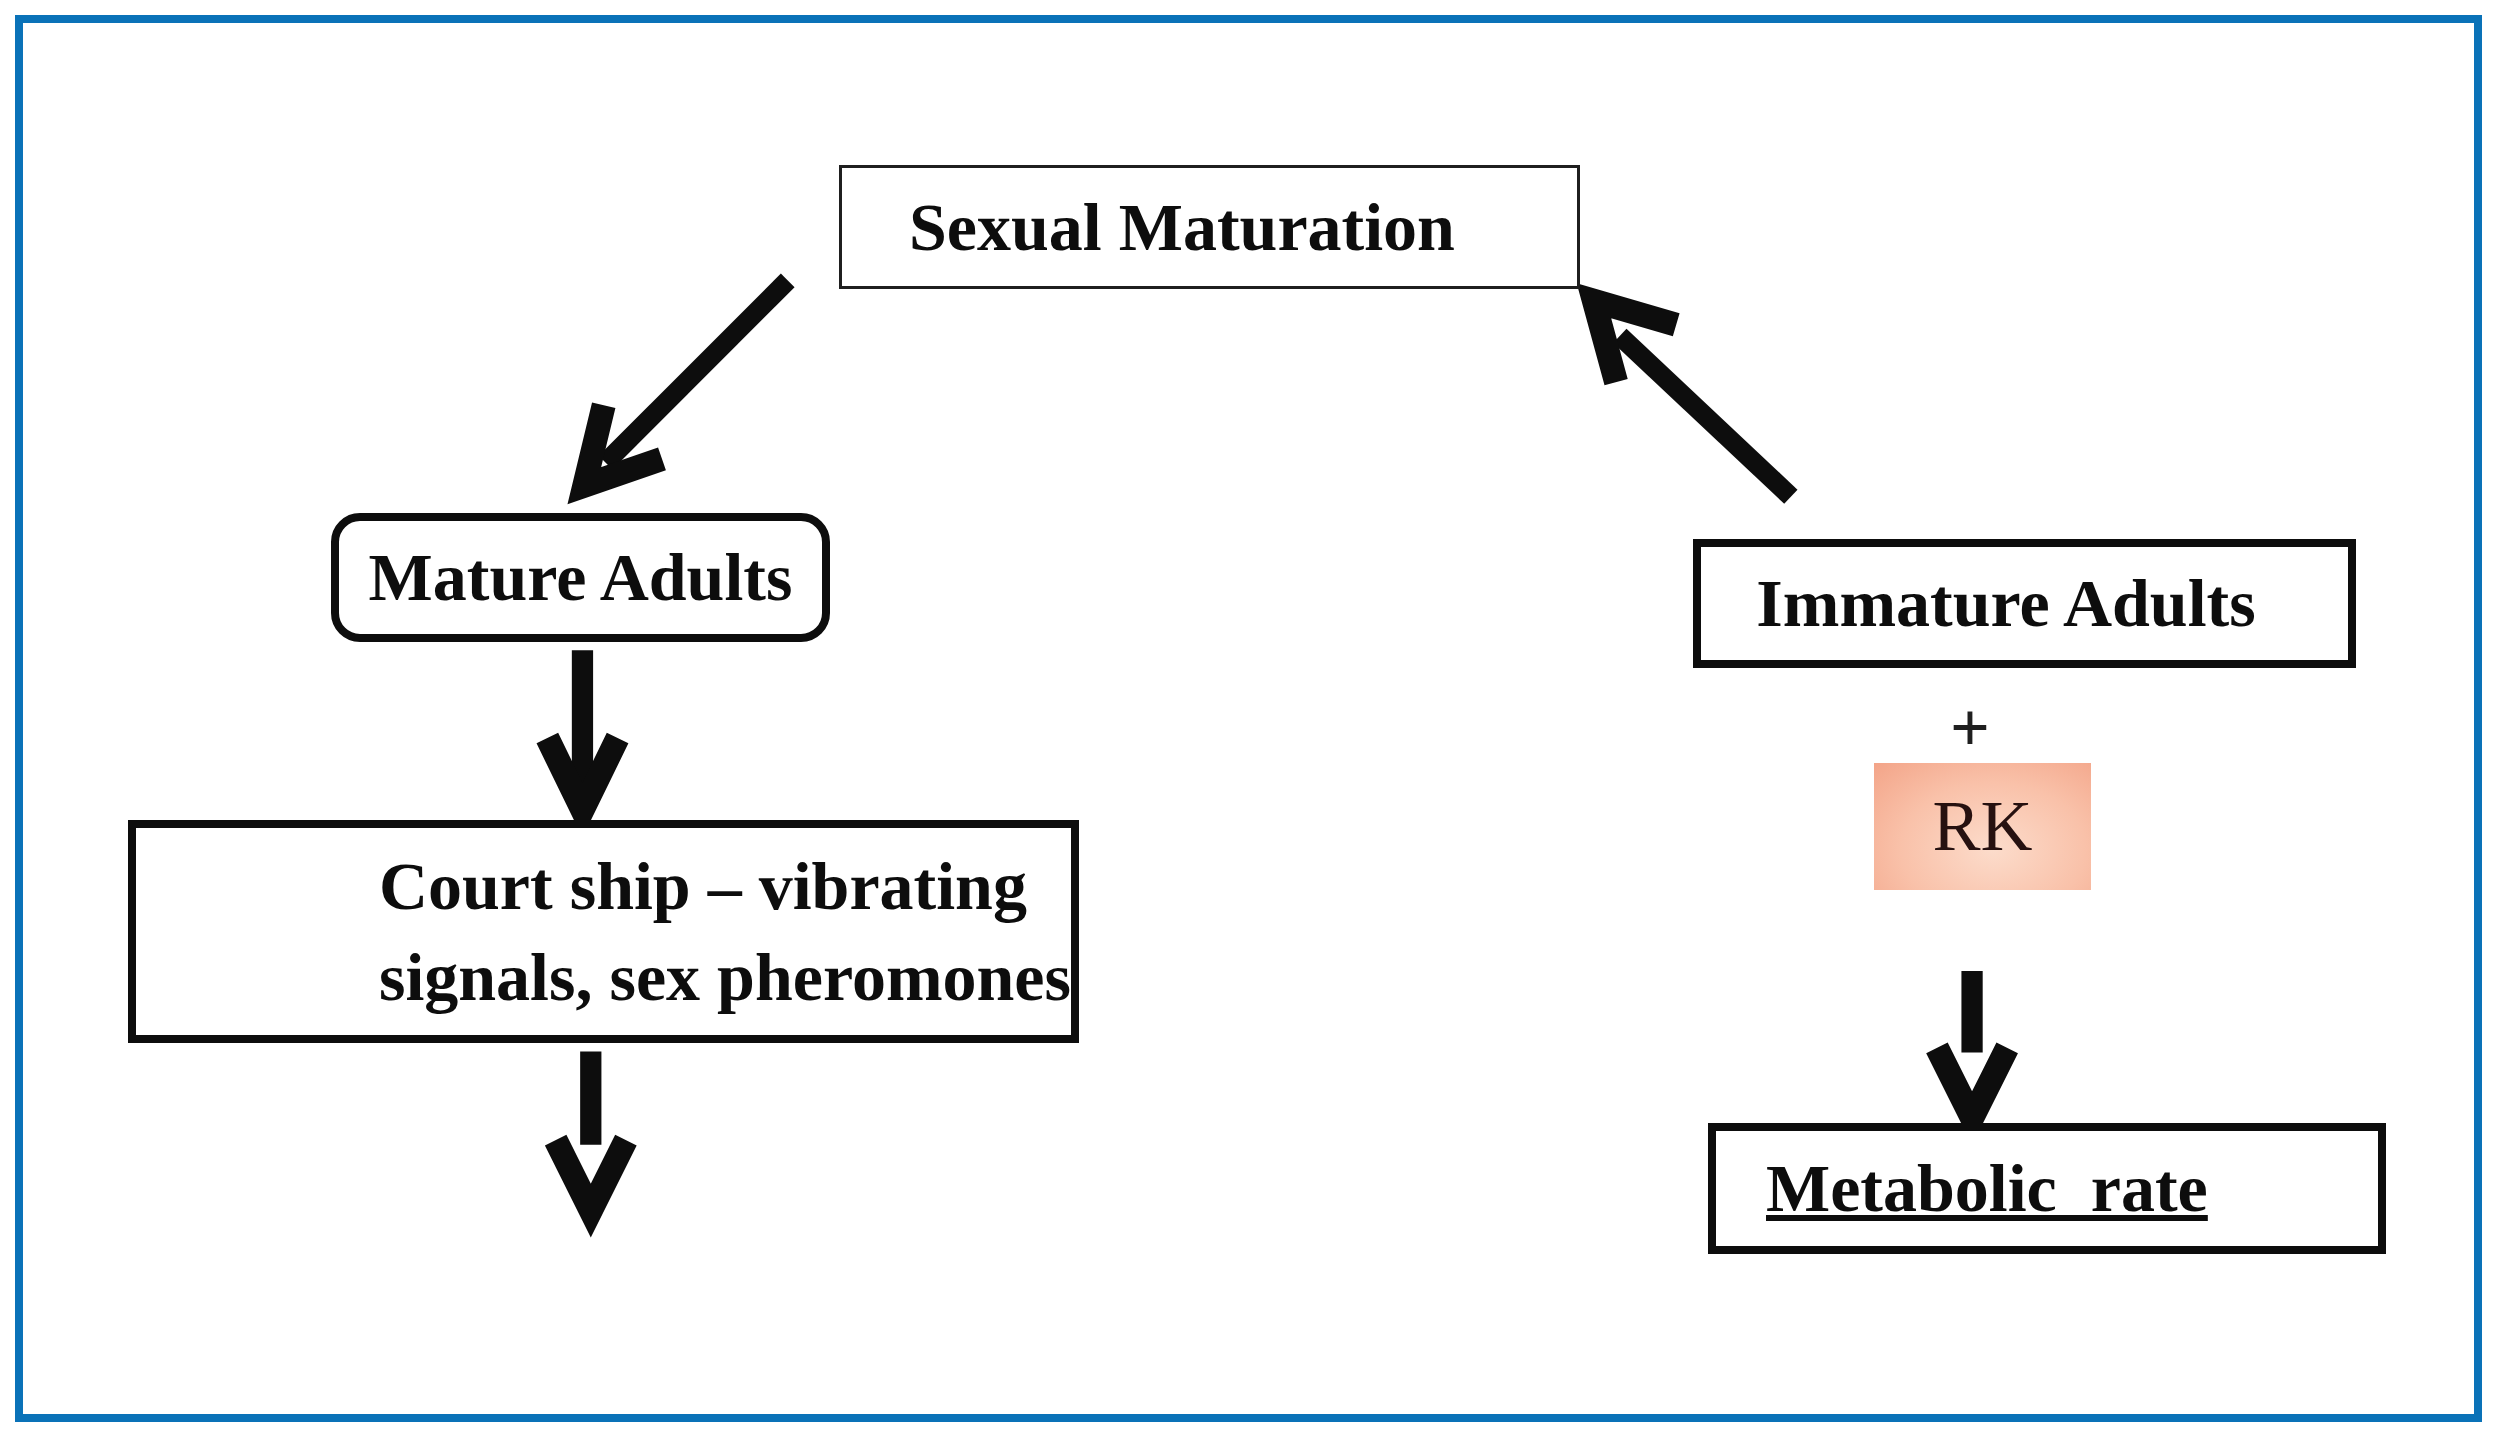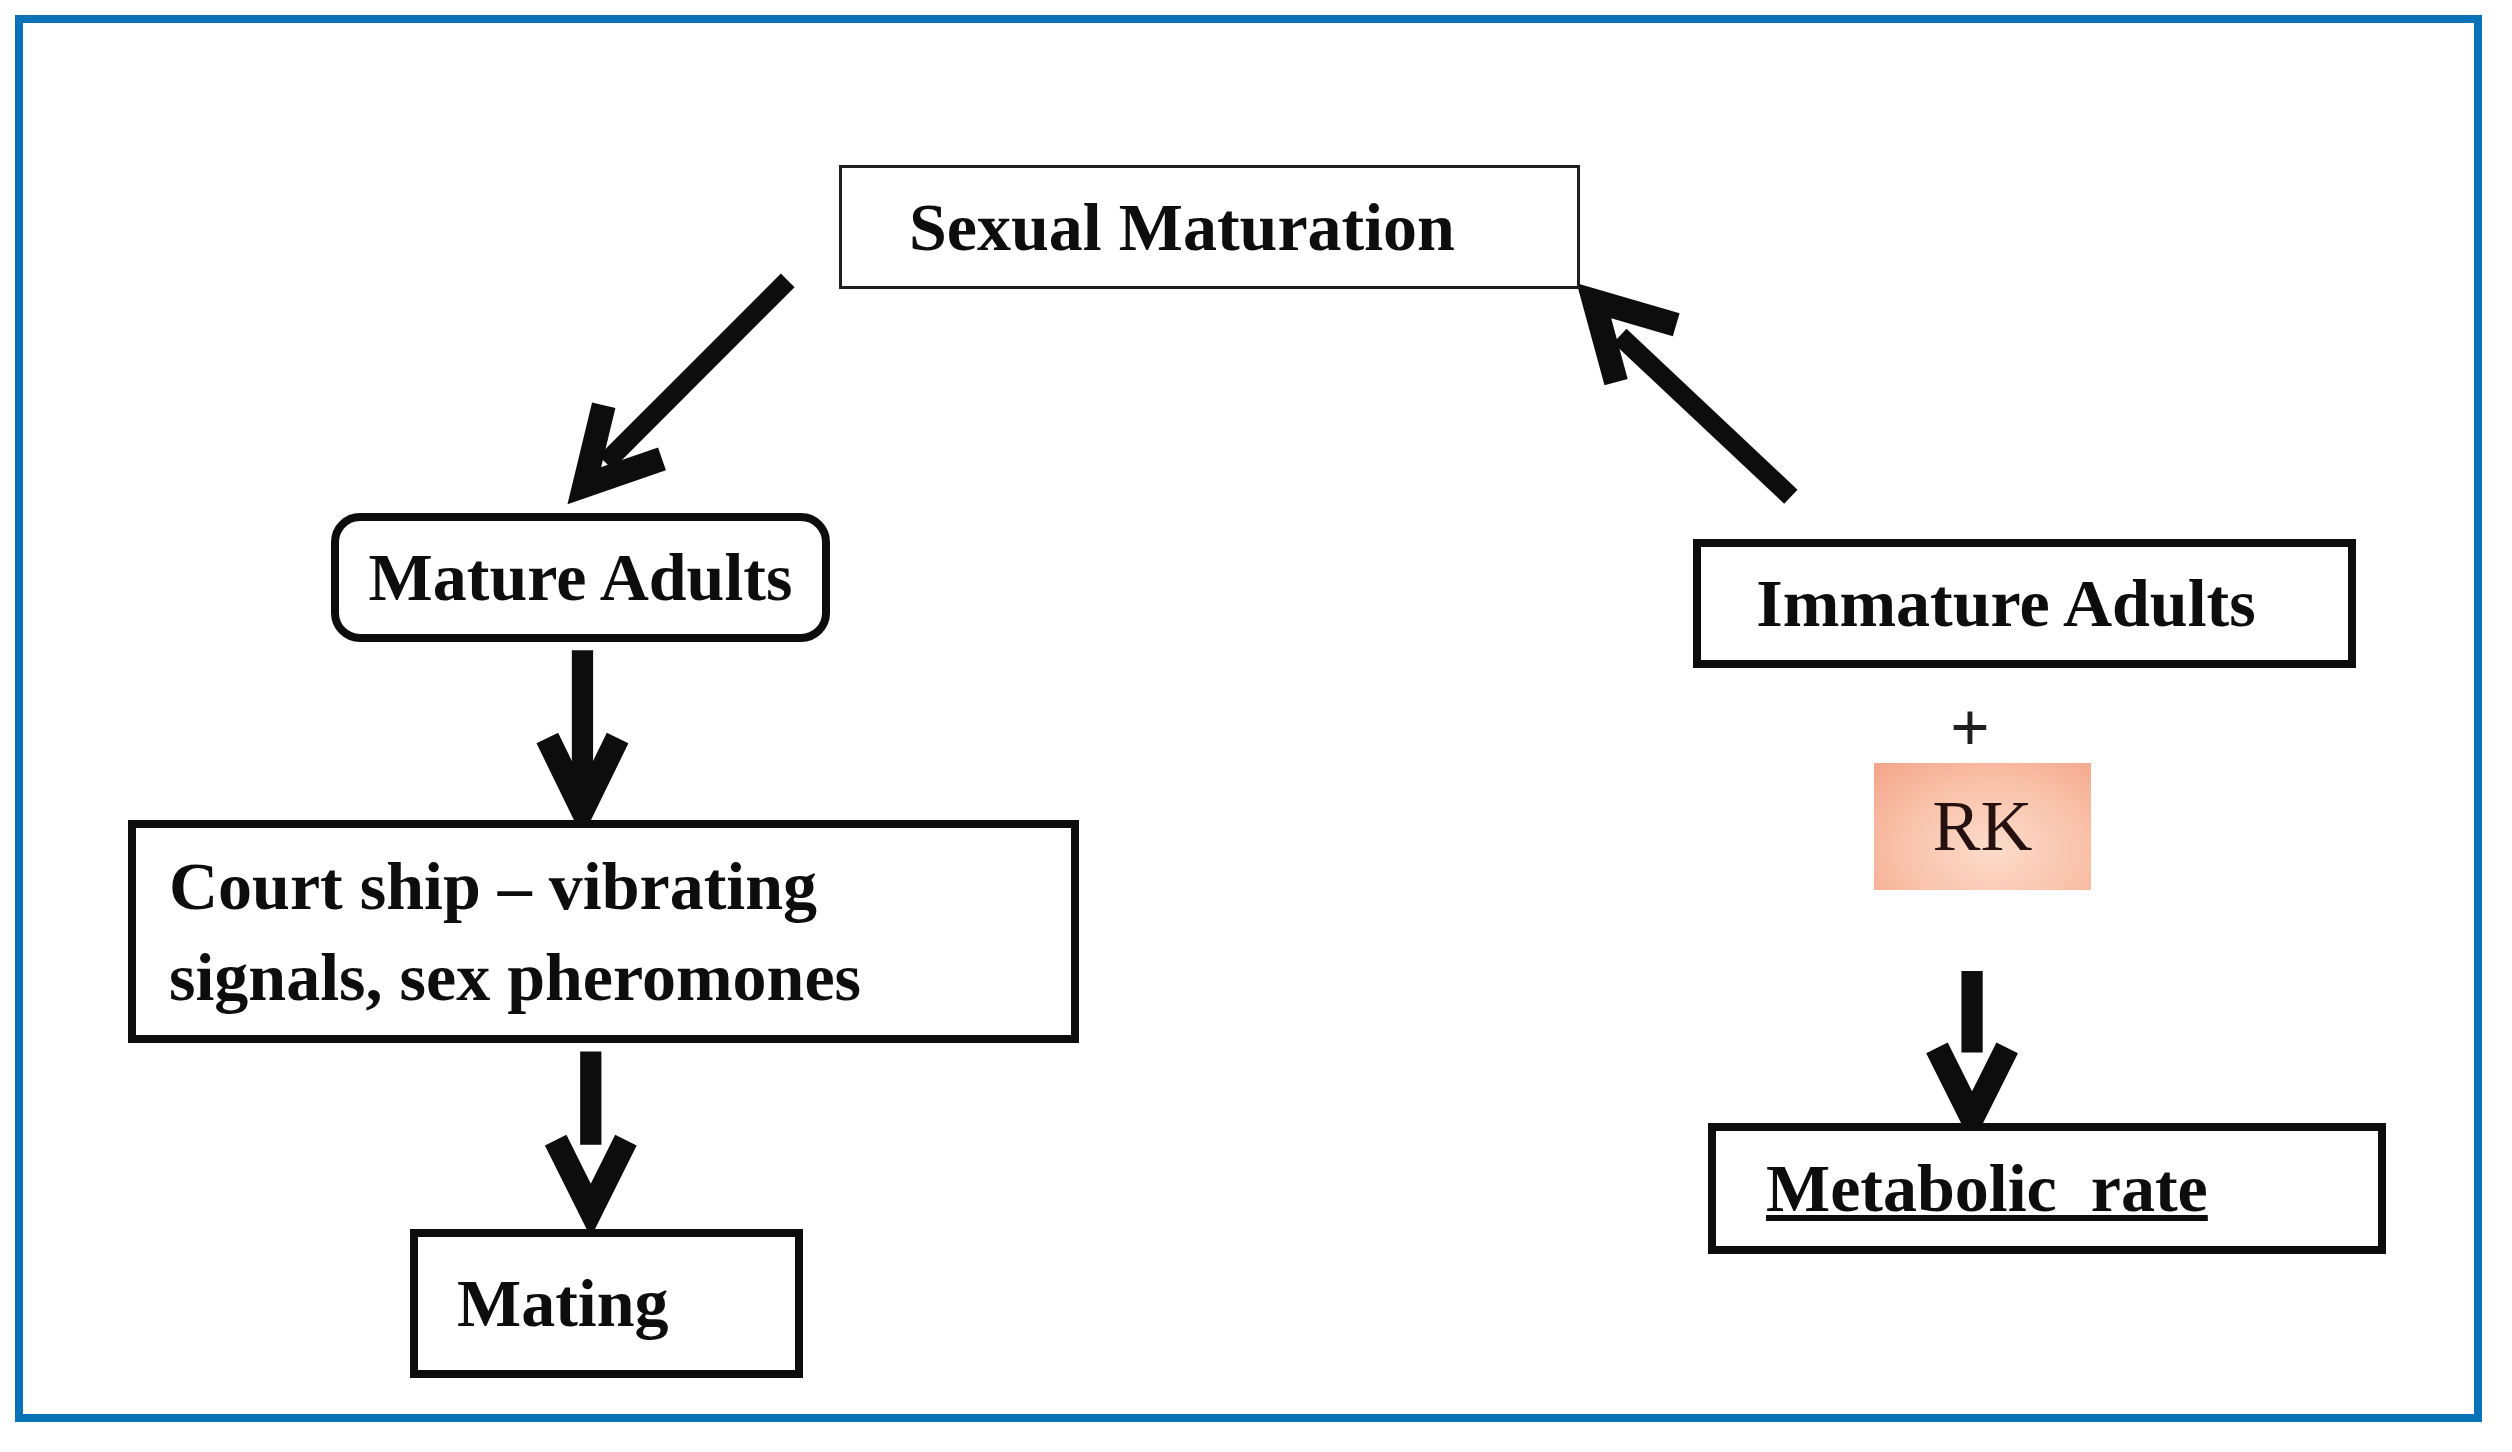--- a/index.html
+++ b/index.html
@@ -25,21 +25,21 @@
     border:8.3px solid #0d0d0d;
     box-sizing:border-box;
     color:#0d0d0d;
     font-weight:700;
     font-size:68px;
     line-height:1.3;
     white-space:pre-wrap;
   }
   .node-sexual{left:839px;top:165px;width:741px;height:124px;border-width:3.7px;border-color:#1f1f1f;padding-right:55px;}
   .node-mature{left:331px;top:513px;width:499px;height:129px;border-radius:29px;}
-  .node-courtship{left:128px;top:820px;width:951px;height:223px;justify-content:flex-start;text-align:left;padding-left:33px;line-height:91px;}
+  .node-courtship{left:128px;top:820px;width:951px;height:223px;justify-content:flex-end;text-align:left;padding-left:33px;line-height:91px;}
   .node-mating{left:410px;top:1229px;width:393px;height:149px;justify-content:flex-start;text-align:left;padding-left:39px;}
   .node-immature{left:1661px;top:539px;width:663px;height:129px;padding-right:37px;margin-left:32px;}
   .node-metabolic{left:1708px;top:1123px;width:678px;height:131px;justify-content:flex-start;text-align:left;padding-left:50px;text-decoration:underline;}
   .plus-sign{
     position:absolute;
     left:1933px;top:689px;width:74px;height:78px;
     display:flex;align-items:center;justify-content:center;
     color:#1f1f1f;font-weight:700;font-size:70px;line-height:78px;
   }
   .rk-box{
@@ -100,23 +100,20 @@
 
   <div class="node node-mature">
     <span>Mature Adults</span>
   </div>
 
   <div class="node node-courtship">
     <span>Court ship – vibrating
 signals, sex pheromones</span>
   </div>
 
-  <div class="node node-mating">
-    <span>Mating</span>
-  </div>
 
   <div class="node node-immature">
     <span>Immature Adults</span>
   </div>
 
   <div class="plus-sign">
     <span>+</span>
   </div>
 
   <div class="rk-box">

